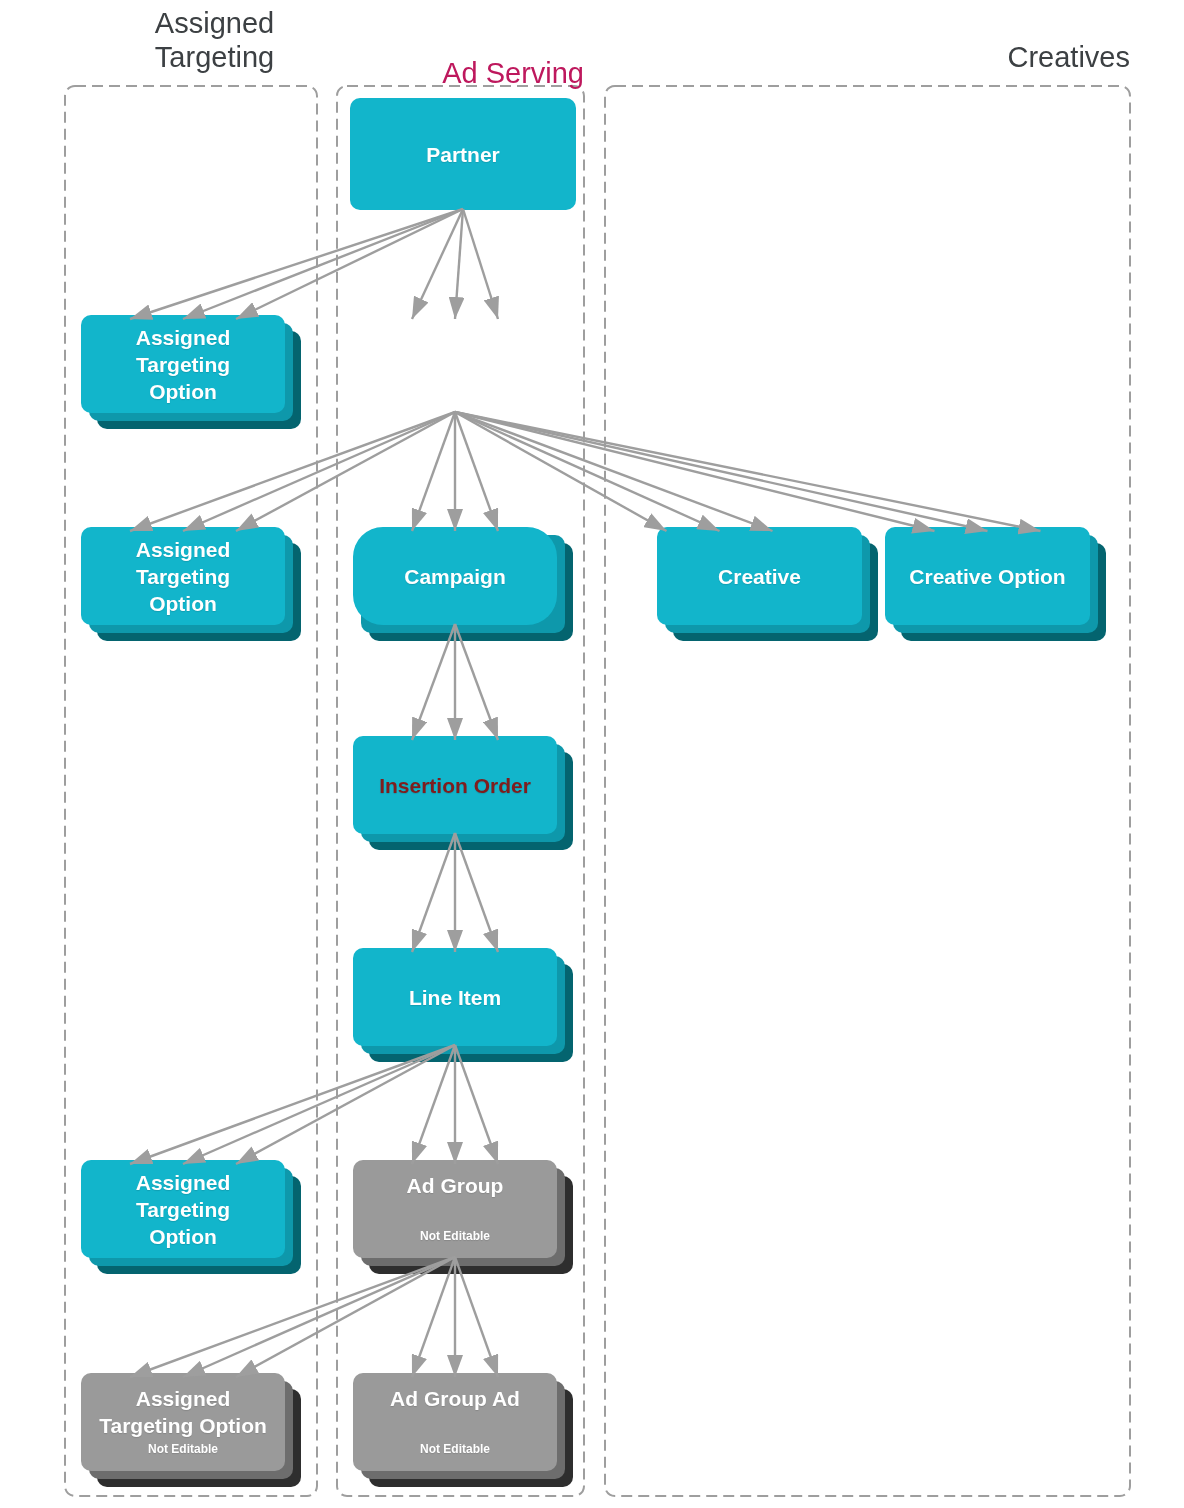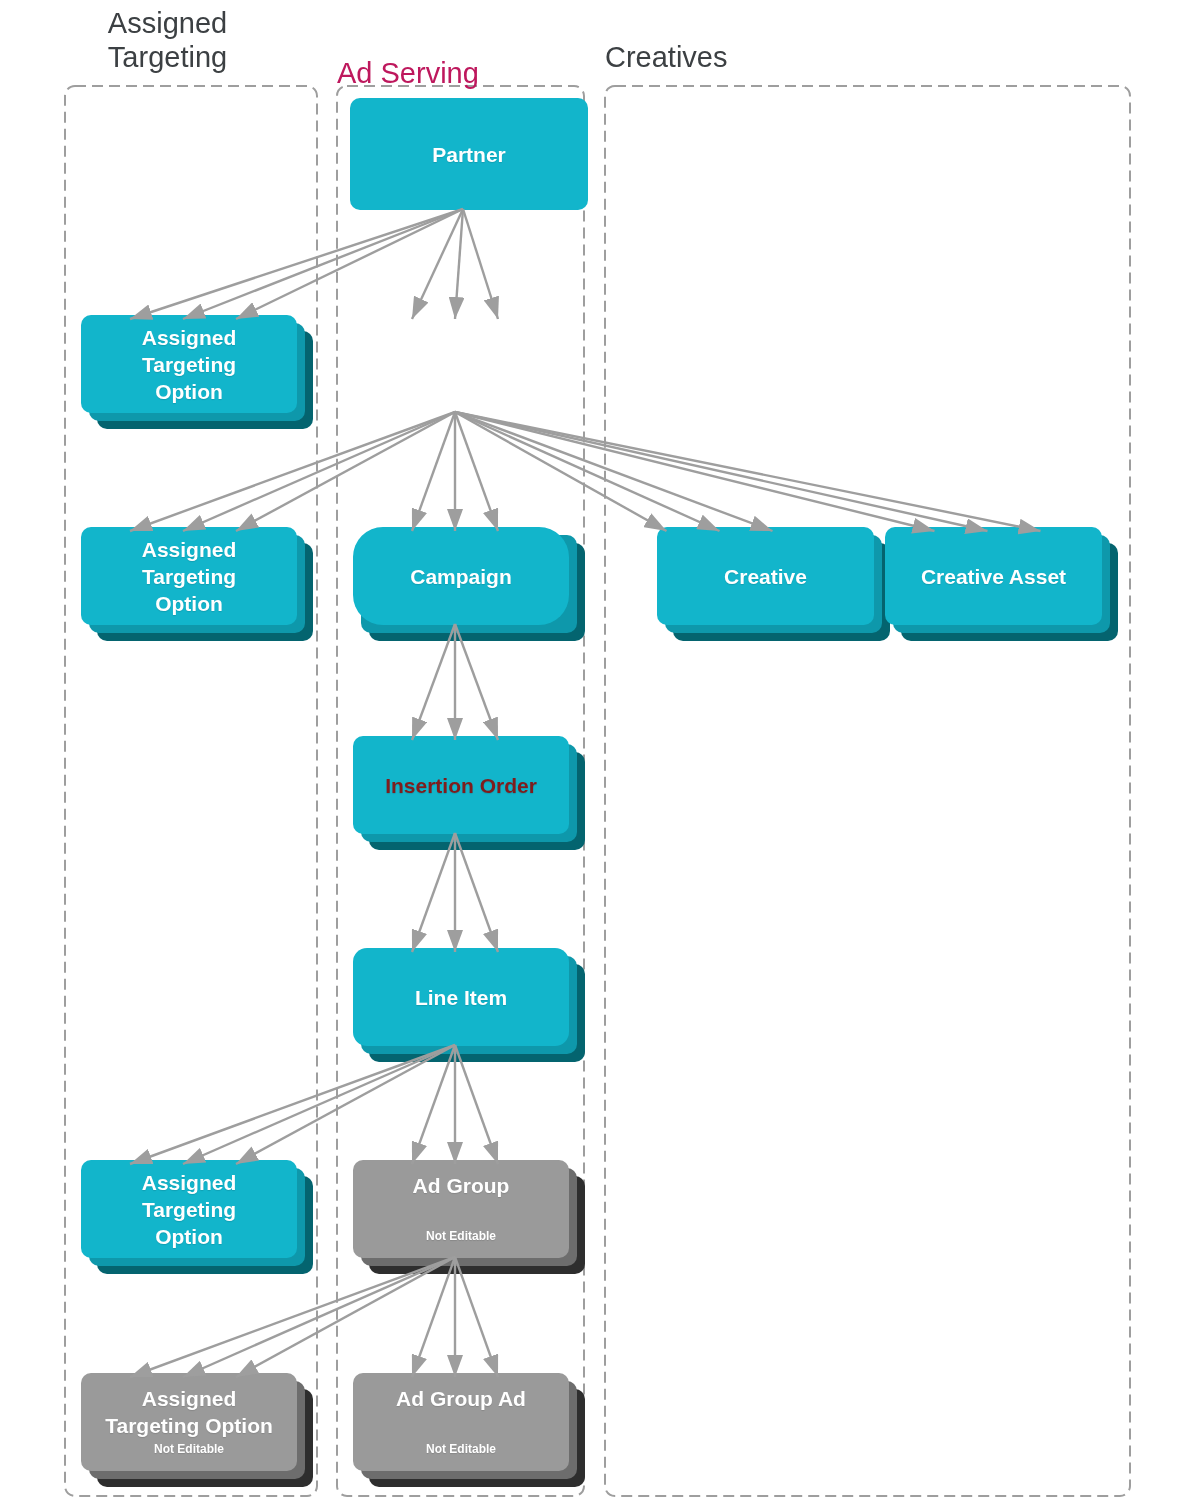--- a/index.html
+++ b/index.html
@@ -7,28 +7,28 @@
     width:1184px; height:1508px; position:relative; overflow:hidden;
     font-family:"Liberation Sans", sans-serif;
   }
   #stage { position:absolute; left:0; top:0; width:1184px; height:1508px; }
   svg.layer { position:absolute; left:0; top:0; pointer-events:none; }
   #bg-layer { z-index:0; }
   #arrow-layer { z-index:10; }
 
   .col-header {
     position:absolute; z-index:1;
-    display:flex; align-items:flex-end; justify-content:flex-start;
+    display:flex; align-items:flex-end; justify-content:flex-end;
     text-align:center; color:#3c4043;
     font-size:29px; line-height:34px; font-weight:400;
   }
   .col-header .hdr-inner { display:block; }
   .col-header.wrap .hdr-inner { max-width:205px; }
 
-  .node { position:absolute; z-index:2;padding-left:12px; }
+  .node { position:absolute; z-index:2; }
   .sheet { position:absolute; width:100%; height:100%; border-radius:10px; }
   .sheet.l3 { left:16px; top:16px; }
   .sheet.l2 { left:8px;  top:8px;  }
   .node.teal .sheet.l2 { background:var(--teal-l2); }
   .node.teal .sheet.l3 { background:var(--teal-l3); }
   .node.gray .sheet.l2 { background:var(--gray-l2); }
   .node.gray .sheet.l3 { background:var(--gray-l3); }
 
   .node-main {
     position:absolute; left:0; top:0; width:100%; height:100%;
@@ -151,37 +151,37 @@
         <div class="node-title">
           <span class="line">Creative</span>
         </div>
       </div>
     </div>
     <div class="node teal" style="left: 885px; top: 527px; width: 205px; height: 98px;">
       <div class="sheet l3"></div>
       <div class="sheet l2"></div>
       <div class="node-main" style="color: rgb(255, 255, 255);">
         <div class="node-title">
-          <span class="line">Creative Asset</span>
+          <span class="line">Creative Option</span>
         </div>
       </div>
     </div>
     <div class="node teal" style="left: 353px; top: 736px; width: 204px; height: 98px;">
       <div class="sheet l3"></div>
       <div class="sheet l2"></div>
       <div class="node-main" style="color: #7f1d1d;">
         <div class="node-title">
           <span class="line">Insertion Order</span>
         </div>
       </div>
     </div>
     <div class="node teal" style="left: 353px; top: 948px; width: 204px; height: 98px;">
       <div class="sheet l3"></div>
       <div class="sheet l2"></div>
-      <div class="node-main" style="color: rgb(255, 255, 255); border-radius: 14px;">
+      <div class="node-main" style="color: rgb(255, 255, 255);">
         <div class="node-title">
           <span class="line">Line Item</span>
         </div>
       </div>
     </div>
     <div class="node teal" style="left: 81px; top: 1160px; width: 204px; height: 98px;">
       <div class="sheet l3"></div>
       <div class="sheet l2"></div>
       <div class="node-main" style="color: rgb(255, 255, 255);">
         <div class="node-title">

